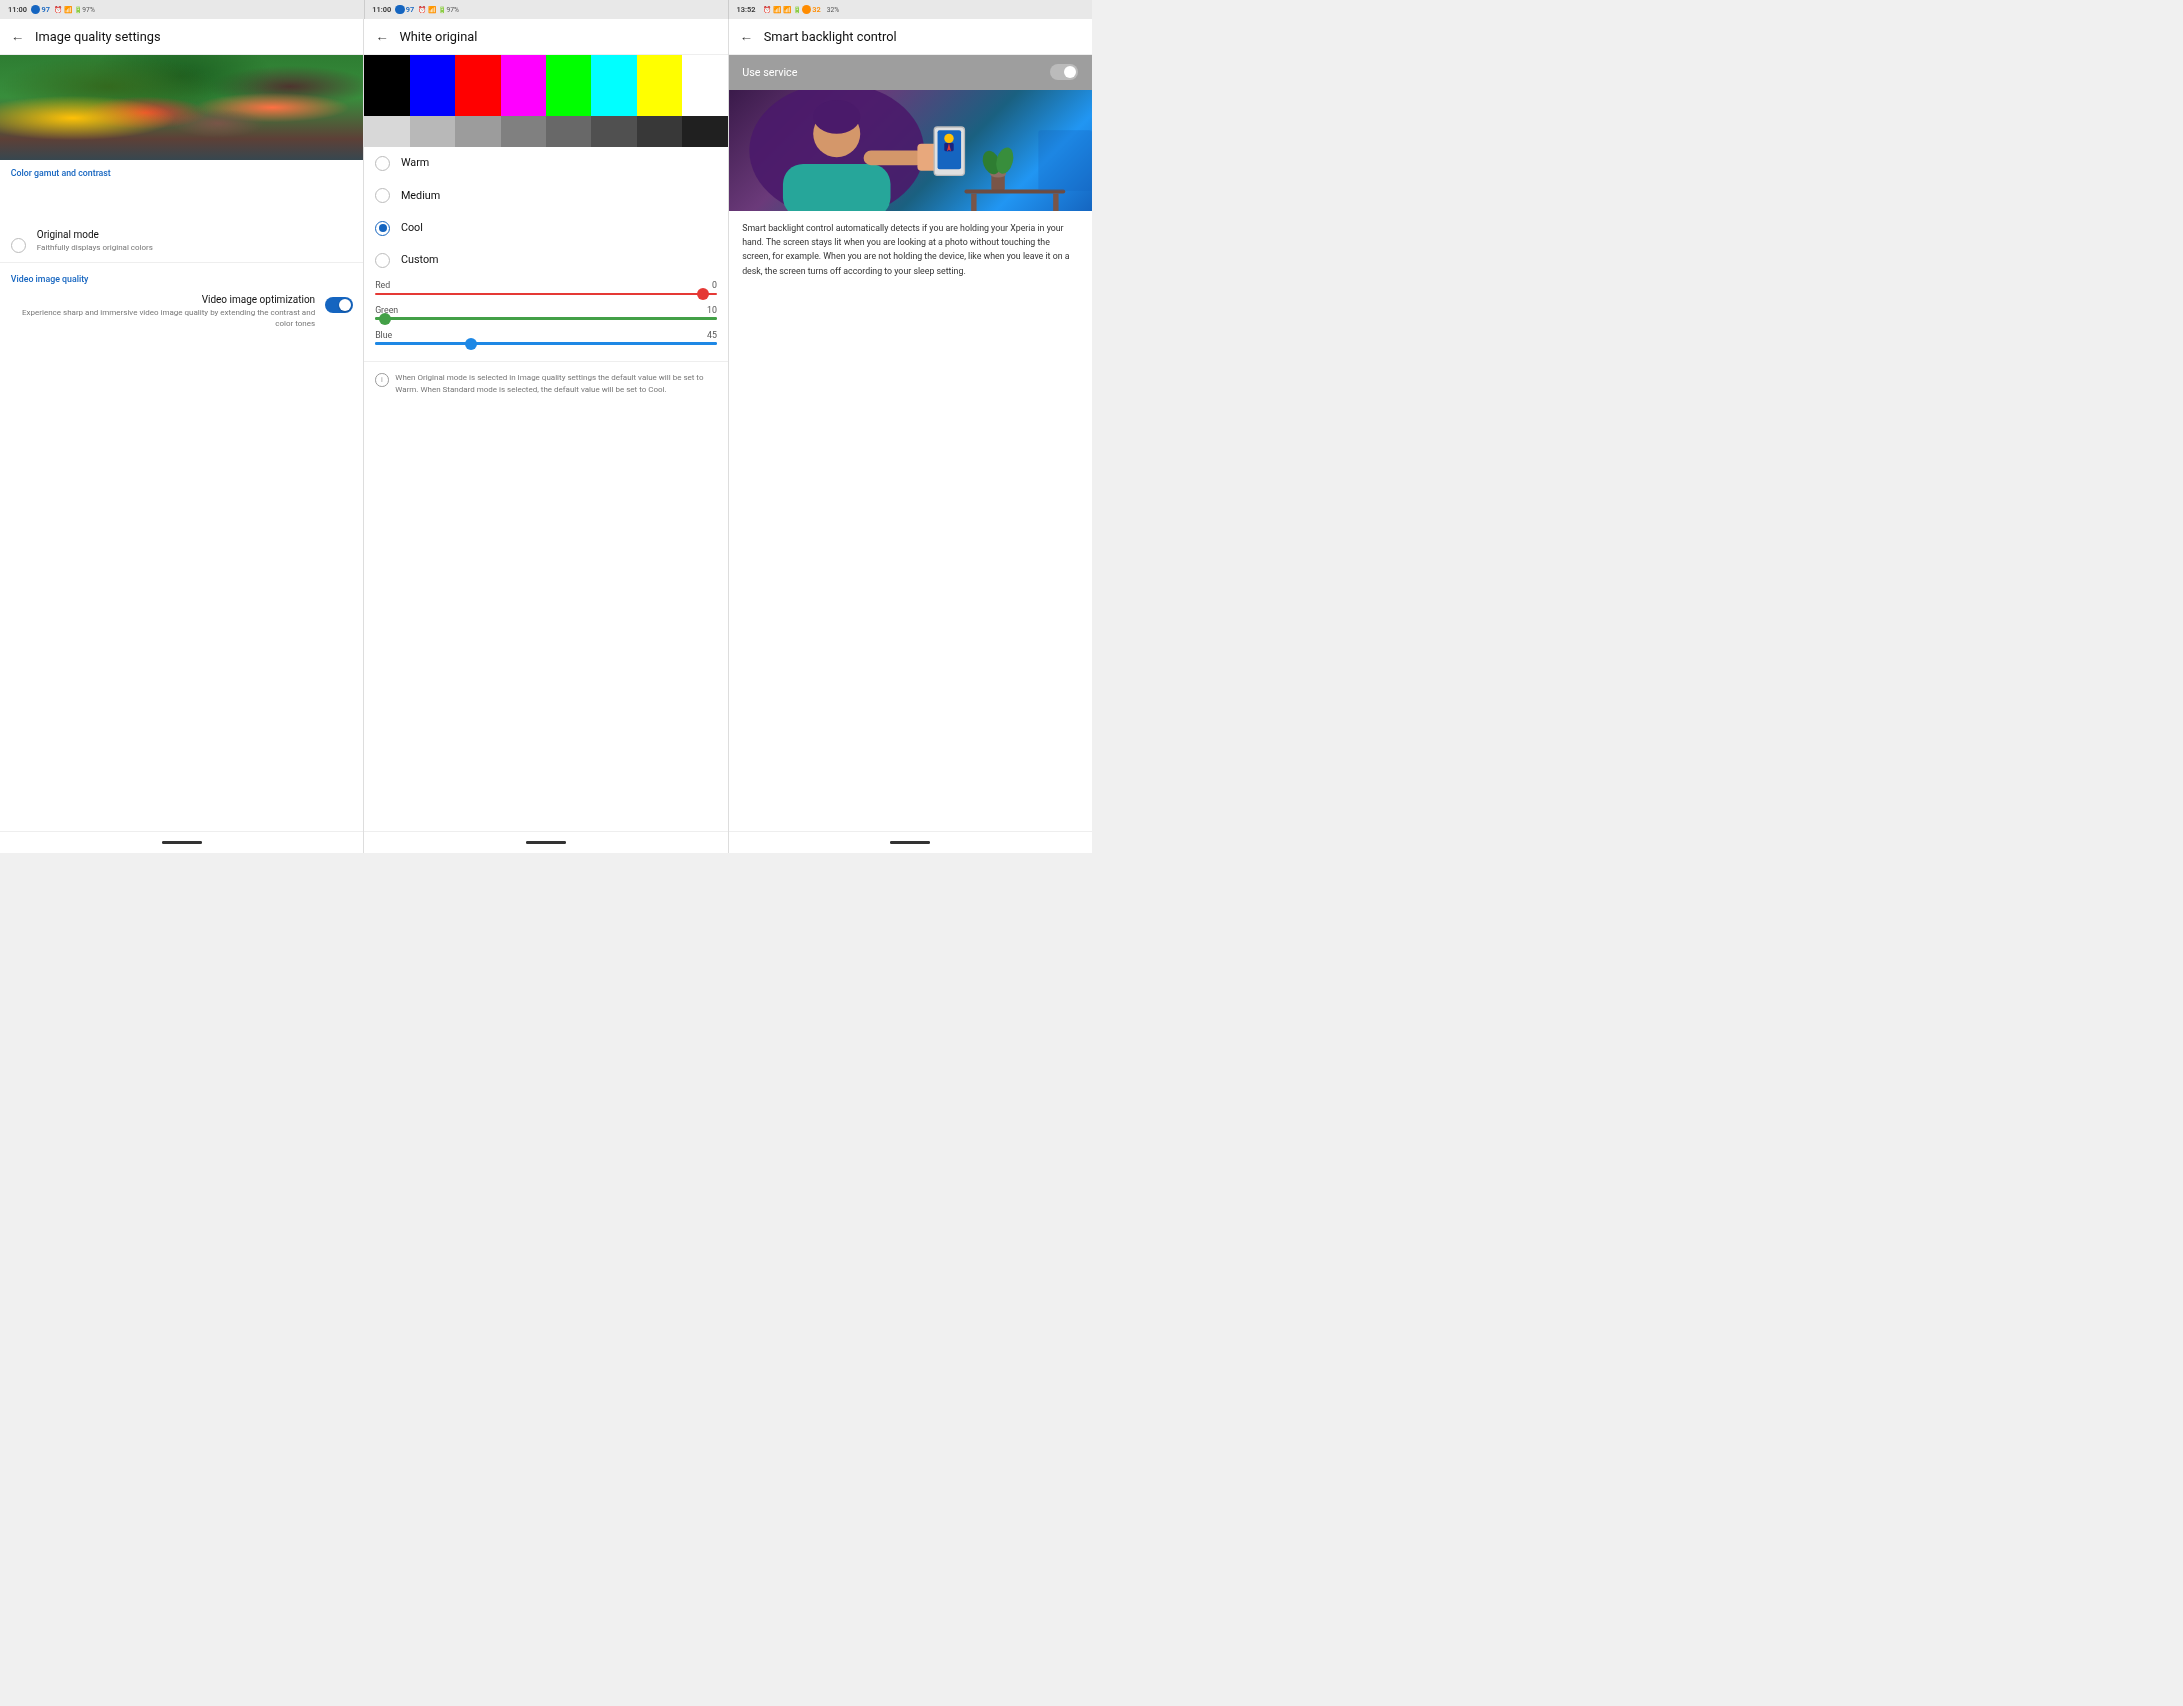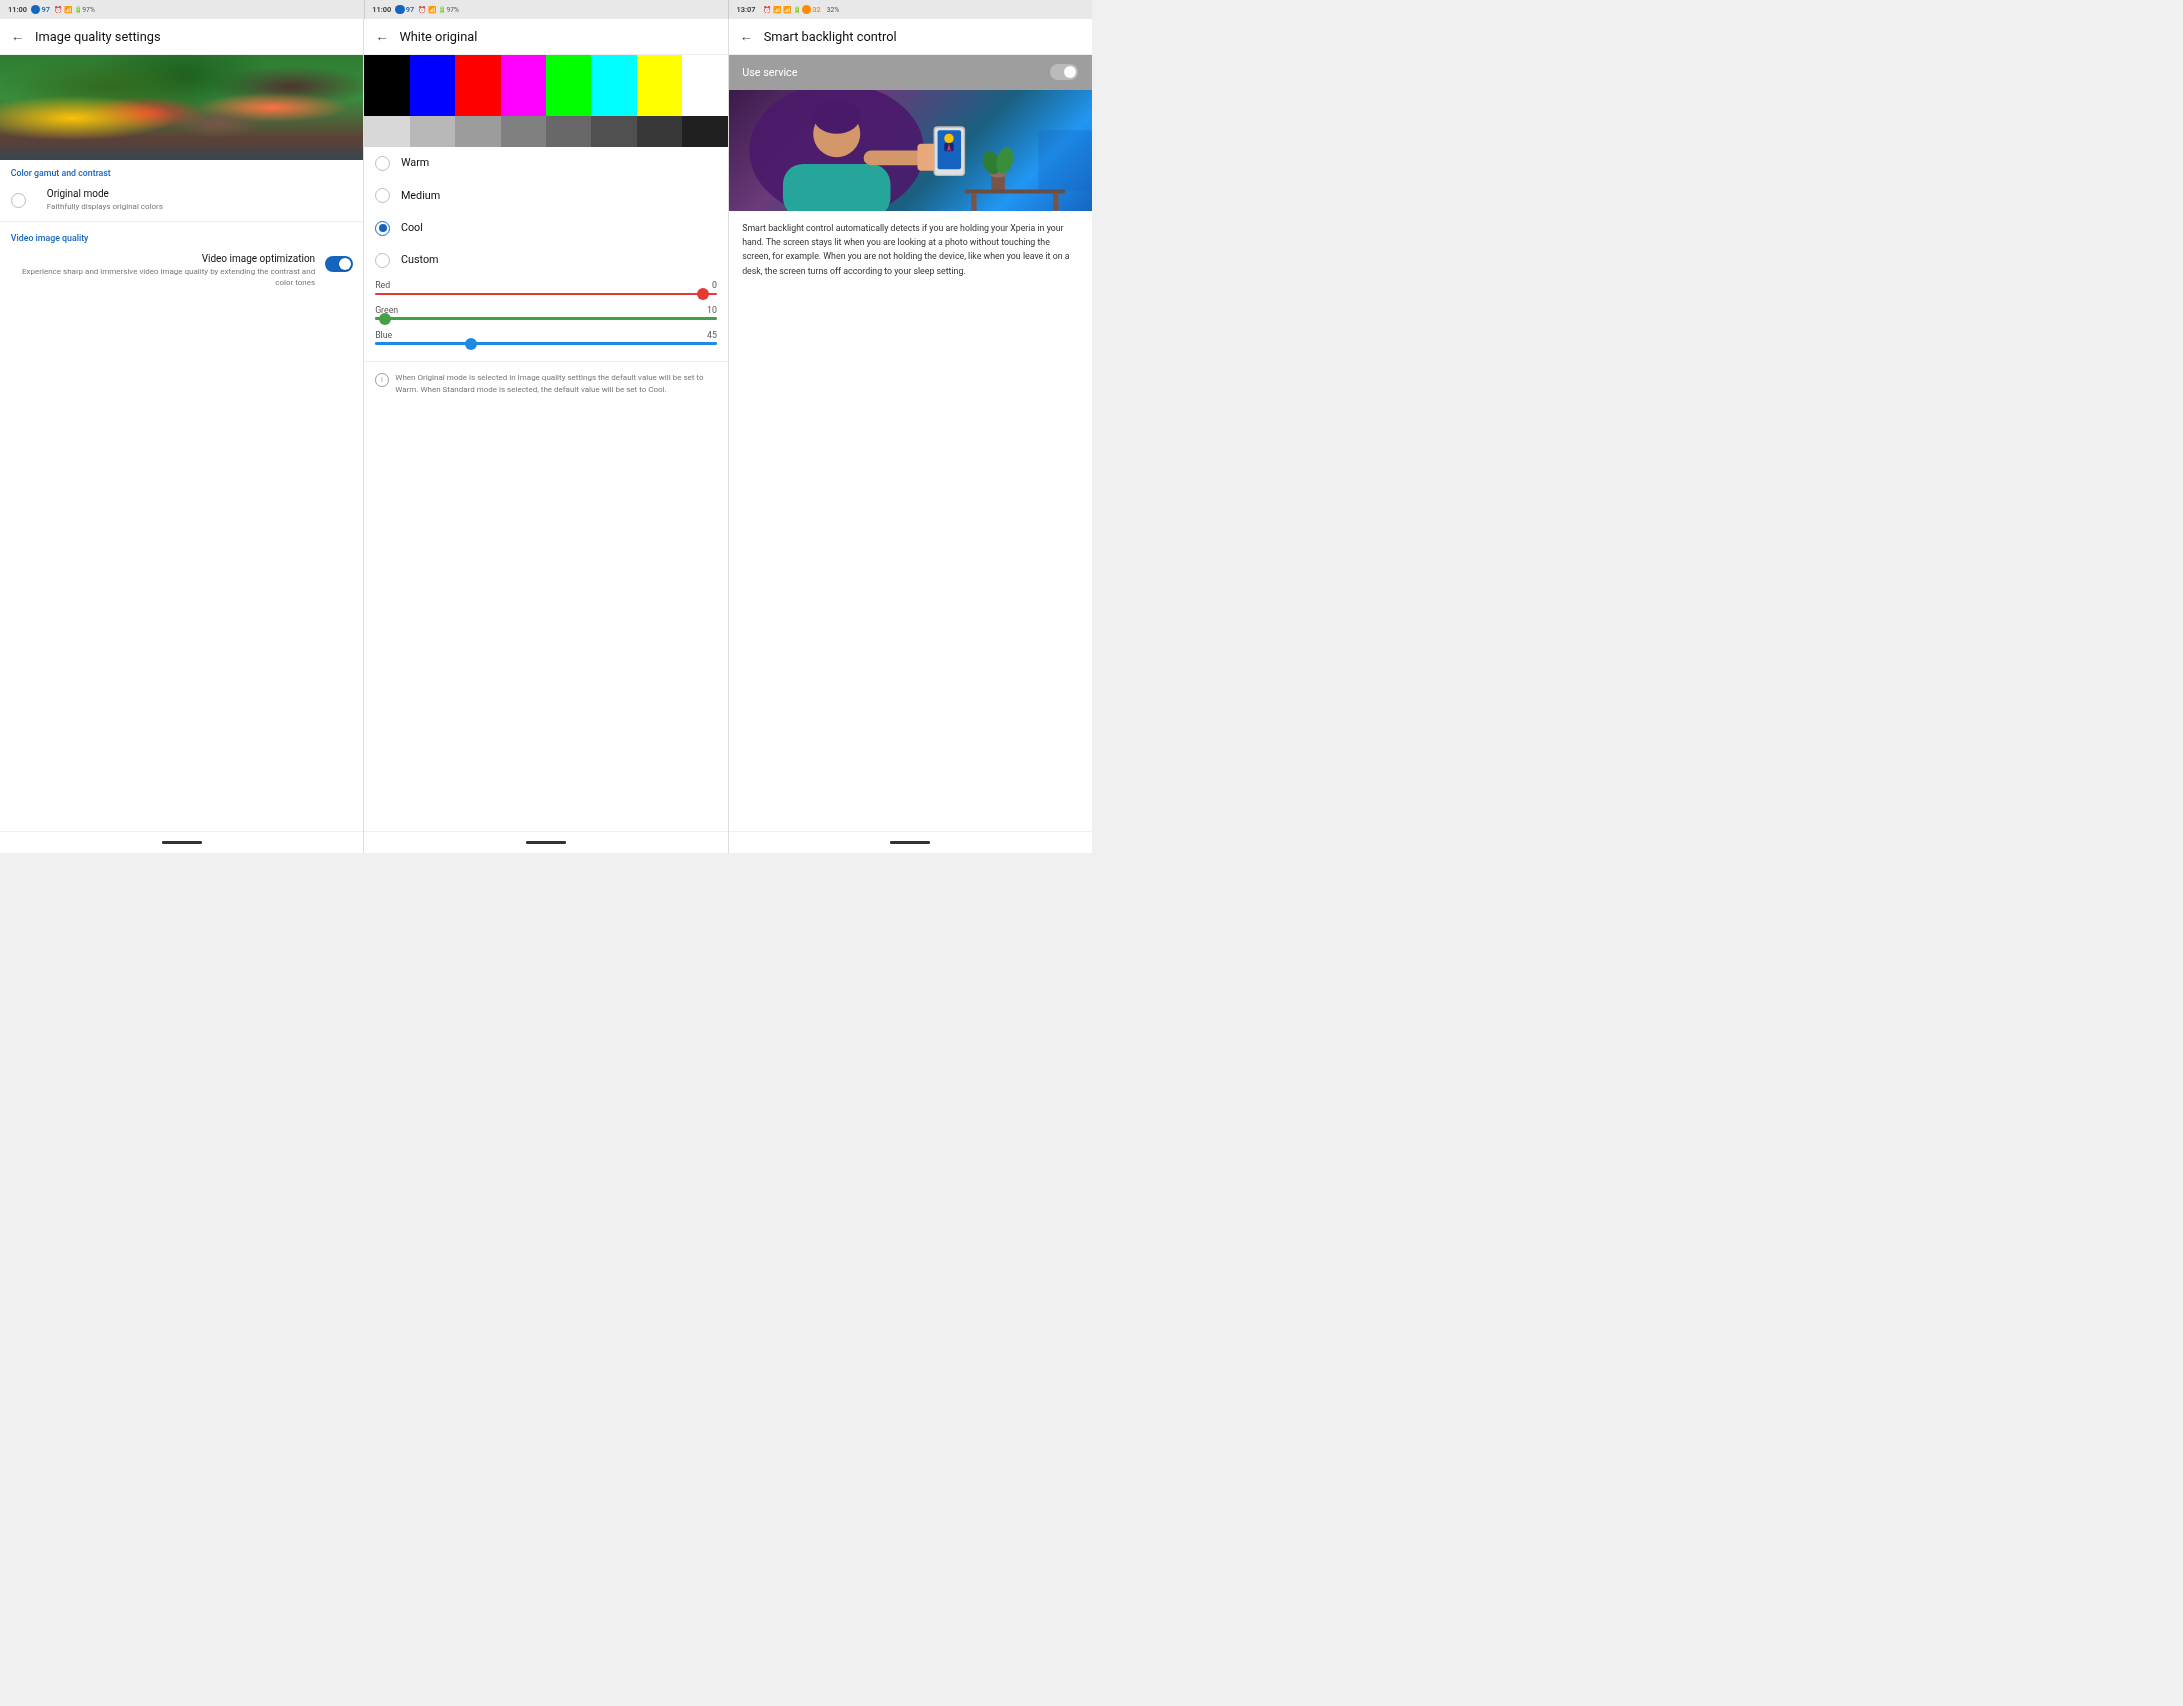--- a/index.html
+++ b/index.html
@@ -97,23 +97,24 @@
 
     .section-label {
       color: #1565c0;
       font-size: 8.8px;
       padding: 8px 10.8px 4px;
       font-weight: 500;
     }
 
     .radio-item {
       display: flex;
-      align-items: center;
+      align-items: flex-end;
       padding: 6.7px 10.8px;
-      gap: 21px;
+      gap: 11px;
+      margin-top: 41px;
     }
     .radio-circle {
       width: 15px;
       height: 15px;
       border-radius: 50%;
       border: 1.3px solid #bbb;
       margin-top: 1.3px;
       flex-shrink: 0;
       display: flex;
       align-items: center;
@@ -368,21 +369,21 @@
   <div class="status-section">
     <span class="status-time">11:00</span>
     <span class="notif-dot"></span>
     <span style="color:#1565c0;font-weight:600;font-size:7.4px;">97</span>
     <span style="margin-left:4px;font-size:6.7px;color:#555;">⏰ 📶 🔋 </span>
     <span style="font-size:6.7px;color:#555;">97%</span>
   </div>
   <div class="status-divider"></div>
 
   <div class="status-section">
-    <span class="status-time">13:07</span>
+    <span class="status-time">13:52</span>
     <span style="margin-left:4px;font-size:6.7px;color:#555;">⏰ 📶 📶 🔋</span>
     <span class="notif-dot-orange"></span>
     <span style="color:#ff8c00;font-weight:600;font-size:7.4px;">32</span>
     <span style="font-size:6.7px;color:#555;margin-left:6px;">32%</span>
   </div>
 </div>
 
 <div class="main-content">
 
   <div class="panel">

